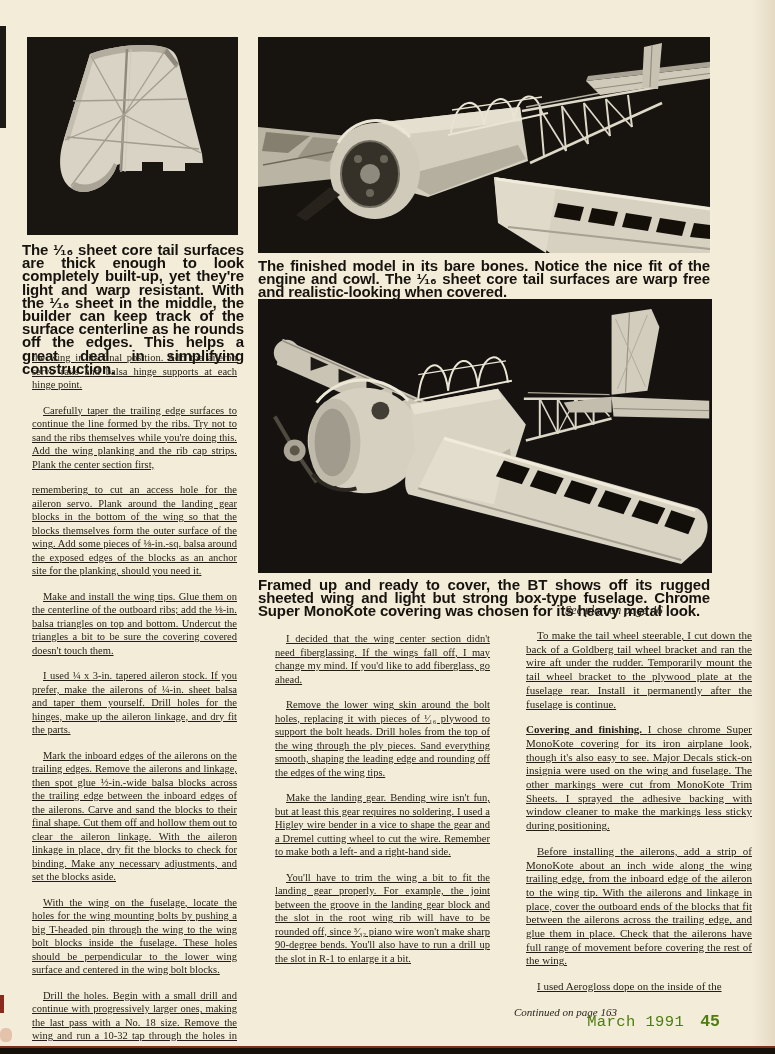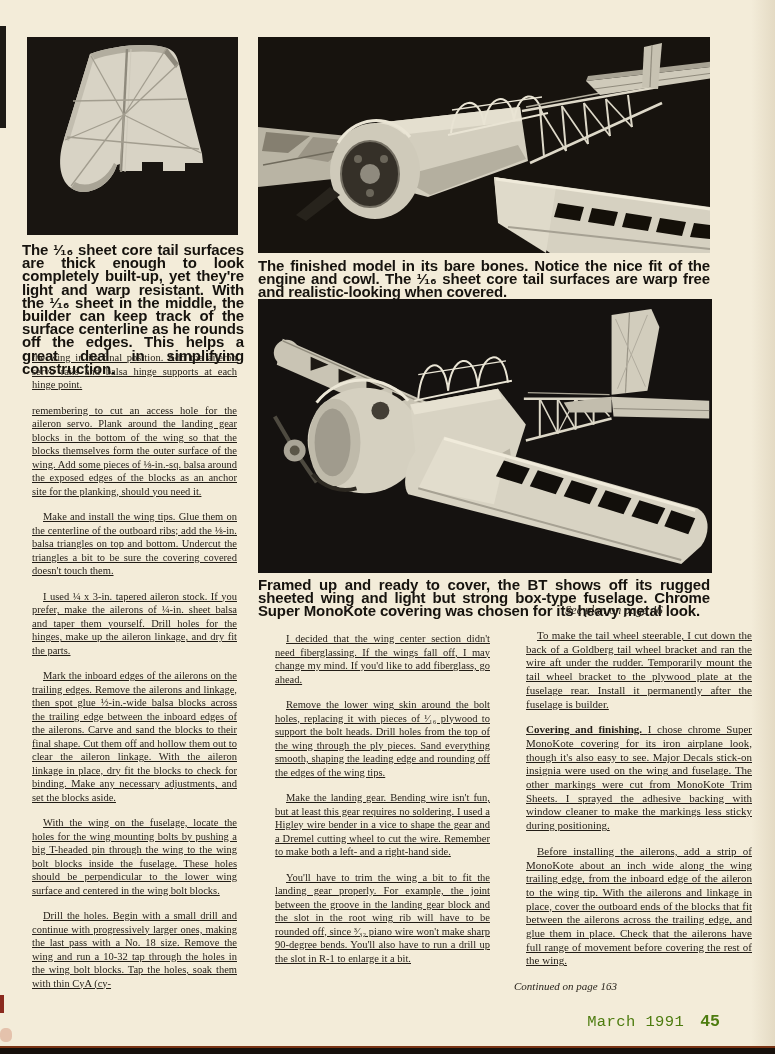--- a/index.html
+++ b/index.html
@@ -221,43 +221,45 @@
 
 <div class="caption" style="left:22px;top:243px;width:222px;">The ¹⁄₁₆ sheet core tail surfaces are thick enough to look completely built-up, yet they're light and warp resistant. With the ¹⁄₁₆ sheet in the middle, the builder can keep track of the surface centerline as he rounds off the edges. This helps a great deal in simplifying construction.</div>
 
 <div class="caption" style="left:258px;top:578px;width:452px;">Framed up and ready to cover, the BT shows off its rugged sheeted wing and light but strong box-type fuselage. Chrome Super MonoKote covering was chosen for its heavy metal look.</div>
 
 <div class="see-plan" style="left:510px;top:603px;width:208px;text-align:center;font-family:Liberation Serif, serif;">See plan on page 46</div>
 
 <div class="col" id="left-col" style="left:20px;top:339px;width:229px;">
   <div class="paras">
       <p class="">the wing in its final position. Add the aileron servo rails and balsa hinge supports at each hinge point.</p>
+      <p class="indent">Carefully taper the trailing edge surfaces to continue the line formed by the ribs. Try not to sand the ribs themselves while you're doing this. Add the wing planking and the rib cap strips. Plank the center section first,</p>
       <p class=" gap">remembering to cut an access hole for the aileron servo. Plank around the landing gear blocks in the bottom of the wing so that the blocks themselves form the outer surface of the wing. Add some pieces of ⅛-in.-sq. balsa around the exposed edges of the blocks as an anchor site for the planking, should you need it.</p>
       <p class="indent">Make and install the wing tips. Glue them on the centerline of the outboard ribs; add the ⅛-in. balsa triangles on top and bottom. Undercut the triangles a bit to be sure the covering covered doesn't touch them.</p>
       <p class="indent">I used ¼ x 3-in. tapered aileron stock. If you prefer, make the ailerons of ¼-in. sheet balsa and taper them yourself. Drill holes for the hinges, make up the aileron linkage, and dry fit the parts.</p>
       <p class="indent">Mark the inboard edges of the ailerons on the trailing edges. Remove the ailerons and linkage, then spot glue ½-in.-wide balsa blocks across the trailing edge between the inboard edges of the ailerons. Carve and sand the blocks to their final shape. Cut them off and hollow them out to clear the aileron linkage. With the aileron linkage in place, dry fit the blocks to check for binding. Make any necessary adjustments, and set the blocks aside.</p>
       <p class="indent">With the wing on the fuselage, locate the holes for the wing mounting bolts by pushing a big T-headed pin through the wing to the wing bolt blocks inside the fuselage. These holes should be perpendicular to the lower wing surface and centered in the wing bolt blocks.</p>
       <p class="indent">Drill the holes. Begin with a small drill and continue with progressively larger ones, making the last pass with a No. 18 size. Remove the wing and run a 10-32 tap through the holes in the wing bolt blocks. Tap the holes, soak them with thin CyA (cy-</p>
     </div>
 </div>
 
 <div class="col" id="mid-col" style="left:263px;top:620px;width:239px;">
   <div class="paras">
       <p class="indent">I decided that the wing center section didn't need fiberglassing. If the wings fall off, I may change my mind. If you'd like to add fiberglass, go ahead.</p>
       <p class="indent">Remove the lower wing skin around the bolt holes, replacing it with pieces of ¹⁄₁₆ plywood to support the bolt heads. Drill holes from the top of the wing through the ply pieces. Sand everything smooth, shaping the leading edge and rounding off the edges of the wing tips.</p>
       <p class="indent">Make the landing gear. Bending wire isn't fun, but at least this gear requires no soldering. I used a Higley wire bender in a vice to shape the gear and a Dremel cutting wheel to cut the wire. Remember to make both a left- and a right-hand side.</p>
       <p class="indent">You'll have to trim the wing a bit to fit the landing gear properly. For example, the joint between the groove in the landing gear block and the slot in the root wing rib will have to be rounded off, since ³⁄₃₂ piano wire won't make sharp 90-degree bends. You'll also have to run a drill up the slot in R-1 to enlarge it a bit.</p>
     </div>
 </div>
 
 <div class="col" id="right-col" style="left:514px;top:617px;width:250px;">
   <div class="paras">
-      <p class="indent">To make the tail wheel steerable, I cut down the back of a Goldberg tail wheel bracket and ran the wire aft under the rudder. Temporarily mount the tail wheel bracket to the plywood plate at the fuselage rear. Install it permanently after the fuselage is builder.</p>
+      <p class="indent">To make the tail wheel steerable, I cut down the back of a Goldberg tail wheel bracket and ran the wire aft under the rudder. Temporarily mount the tail wheel bracket to the plywood plate at the fuselage rear. Install it permanently after the fuselage is continue.</p>
       <p class=" gap"><span class="lead">Covering and finishing. </span>I chose chrome Super MonoKote covering for its iron airplane look, though it's also easy to see. Major Decals stick-on insignia were used on the wing and fuselage. The other markings were cut from MonoKote Trim Sheets. I sprayed the adhesive backing with window cleaner to make the markings less sticky during positioning.</p>
       <p class="indent">Before installing the ailerons, add a strip of MonoKote about an inch wide along the wing trailing edge, from the inboard edge of the aileron to the wing tip. With the ailerons and linkage in place, cover the outboard ends of the blocks that fit between the ailerons across the trailing edge, and glue them in place. Check that the ailerons have full range of movement before covering the rest of the wing.</p>
+      <p class="indent">I used Aerogloss dope on the inside of the</p>
     </div>
   <div class="continued">Continued on page 163</div>
 </div>
 
 <div class="footer">
   <span>March 1991</span><span class="num">45</span>
 </div>
 
 <div class="bottom-bar"></div>
 

